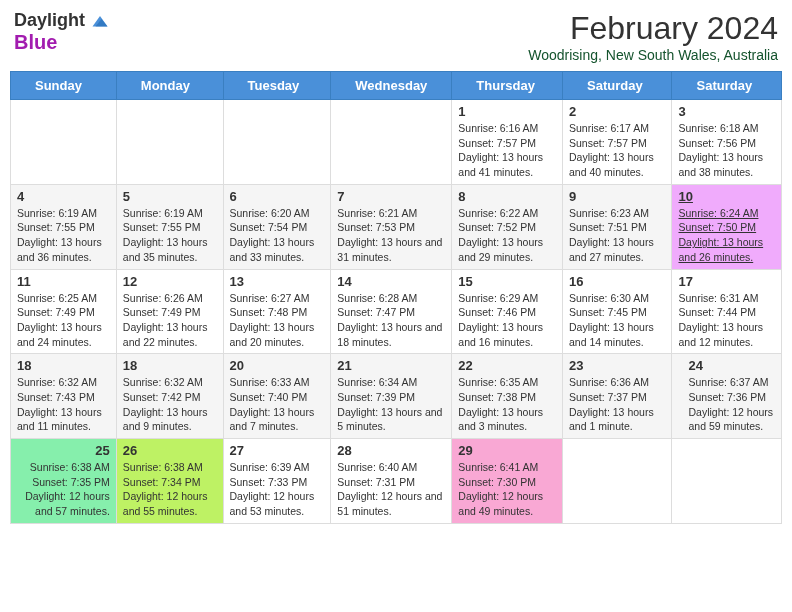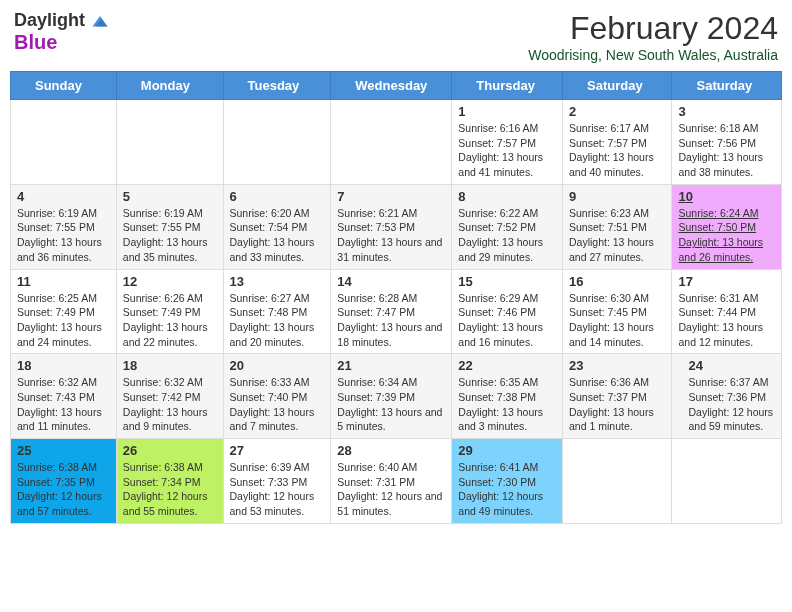--- a/index.html
+++ b/index.html
@@ -232,37 +232,37 @@
         <td style="background-color: rgb(245, 245, 245);">
           <div class="day-number">23</div>
           <div class="day-info">Sunrise: 6:36 AM<br>Sunset: 7:37 PM<br>Daylight: 13 hours and 1 minute.</div>
         </td>
         <td style="background-color: rgb(245, 245, 245); padding-left: 16px;">
           <div class="day-number">24</div>
           <div class="day-info">Sunrise: 6:37 AM<br>Sunset: 7:36 PM<br>Daylight: 12 hours and 59 minutes.</div>
         </td>
       </tr>
       <tr style="background-color: rgb(255, 255, 255);">
-        <td style="background-color: #0ea5e9;">
+        <td style="background-color: #86efac; text-align: right;">
           <div class="day-number">25</div>
           <div class="day-info">Sunrise: 6:38 AM<br>Sunset: 7:35 PM<br>Daylight: 12 hours and 57 minutes.</div>
         </td>
         <td style="background-color: #bef264;">
           <div class="day-number">26</div>
           <div class="day-info">Sunrise: 6:38 AM<br>Sunset: 7:34 PM<br>Daylight: 12 hours and 55 minutes.</div>
         </td>
         <td style="background-color: rgb(255, 255, 255);">
           <div class="day-number">27</div>
           <div class="day-info">Sunrise: 6:39 AM<br>Sunset: 7:33 PM<br>Daylight: 12 hours and 53 minutes.</div>
         </td>
         <td style="background-color: rgb(255, 255, 255);">
           <div class="day-number">28</div>
           <div class="day-info">Sunrise: 6:40 AM<br>Sunset: 7:31 PM<br>Daylight: 12 hours and 51 minutes.</div>
         </td>
-        <td style="background-color: #7dd3fc;">
+        <td style="background-color: #f9a8d4;">
           <div class="day-number">29</div>
           <div class="day-info">Sunrise: 6:41 AM<br>Sunset: 7:30 PM<br>Daylight: 12 hours and 49 minutes.</div>
         </td>
         <td style="background-color: rgb(255, 255, 255);"></td>
         <td style="background-color: rgb(255, 255, 255);"></td>
       </tr>
     </tbody>
 </table>
 
 </body></html>

